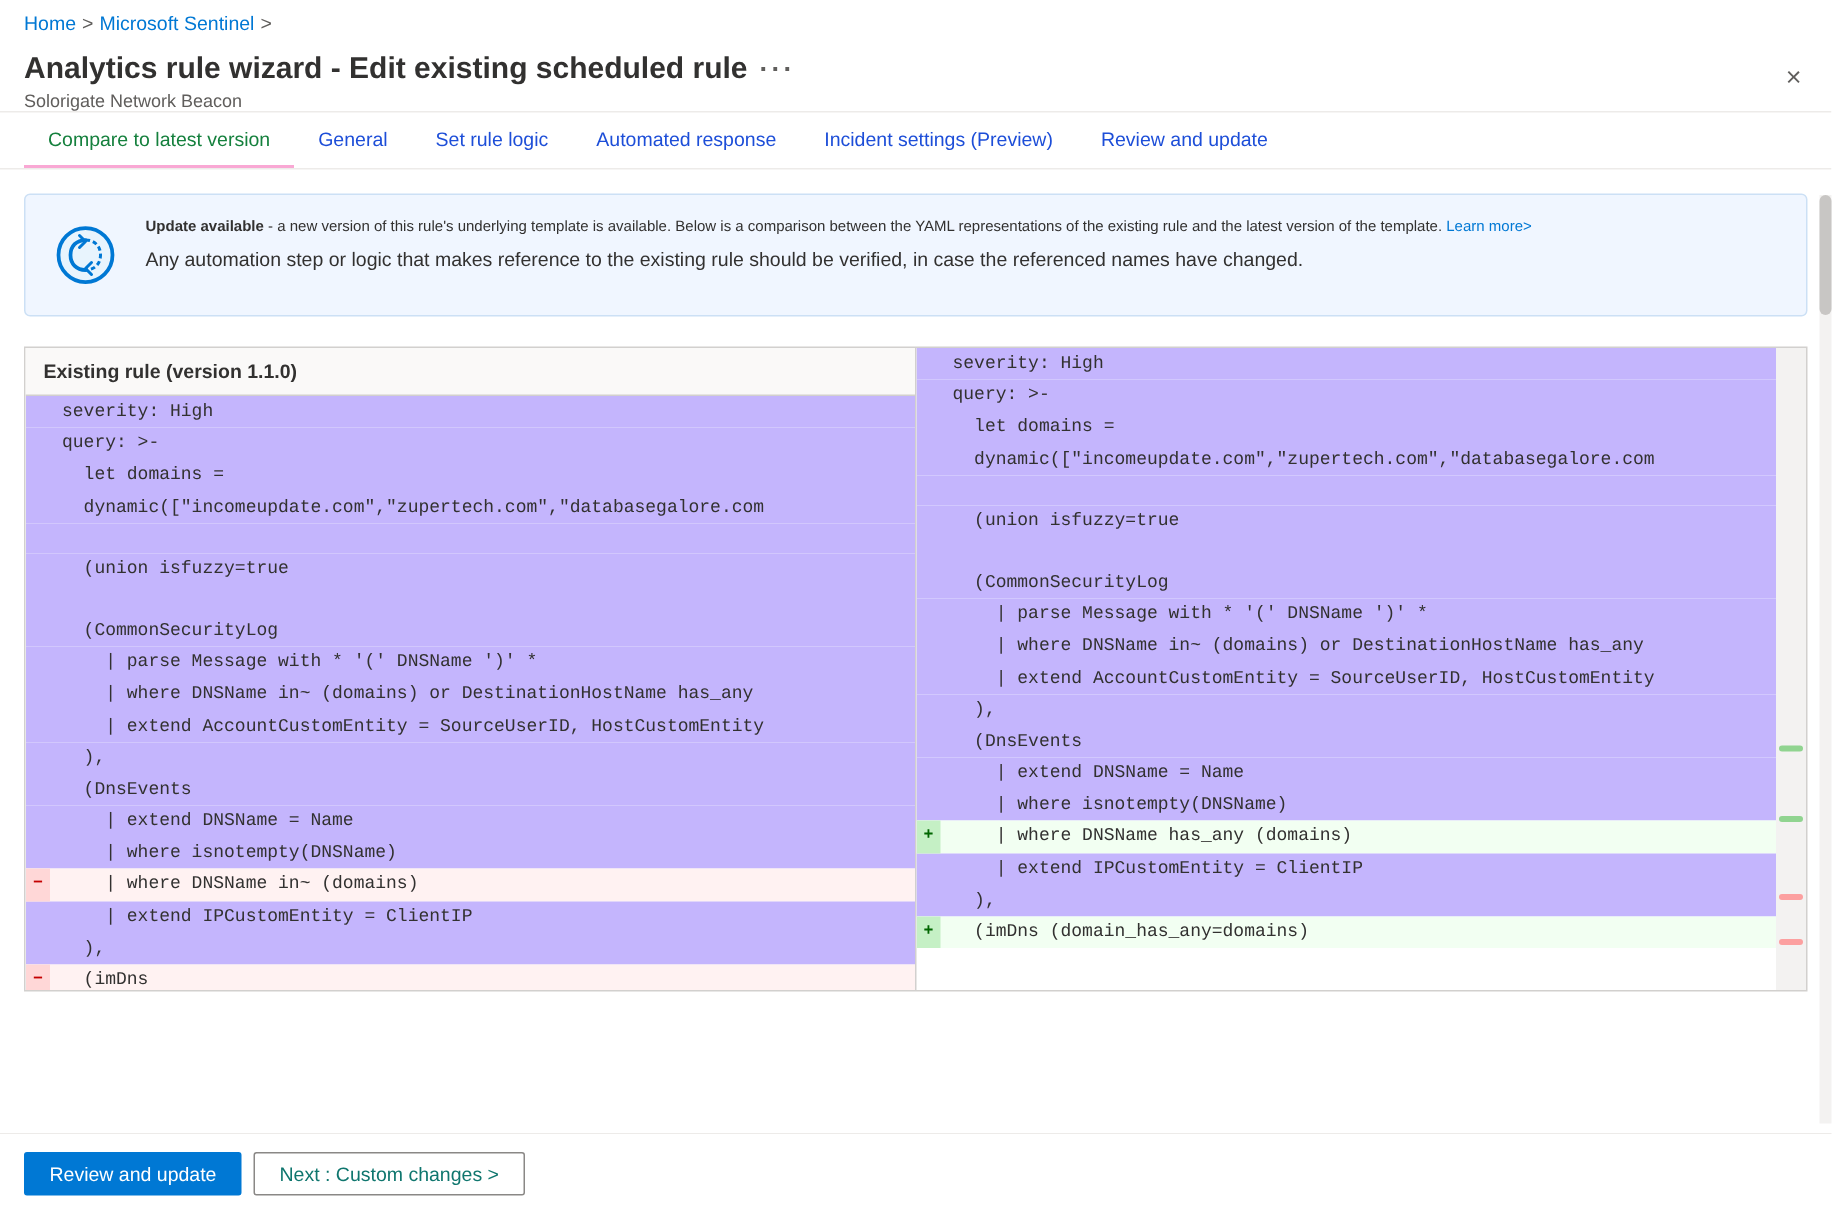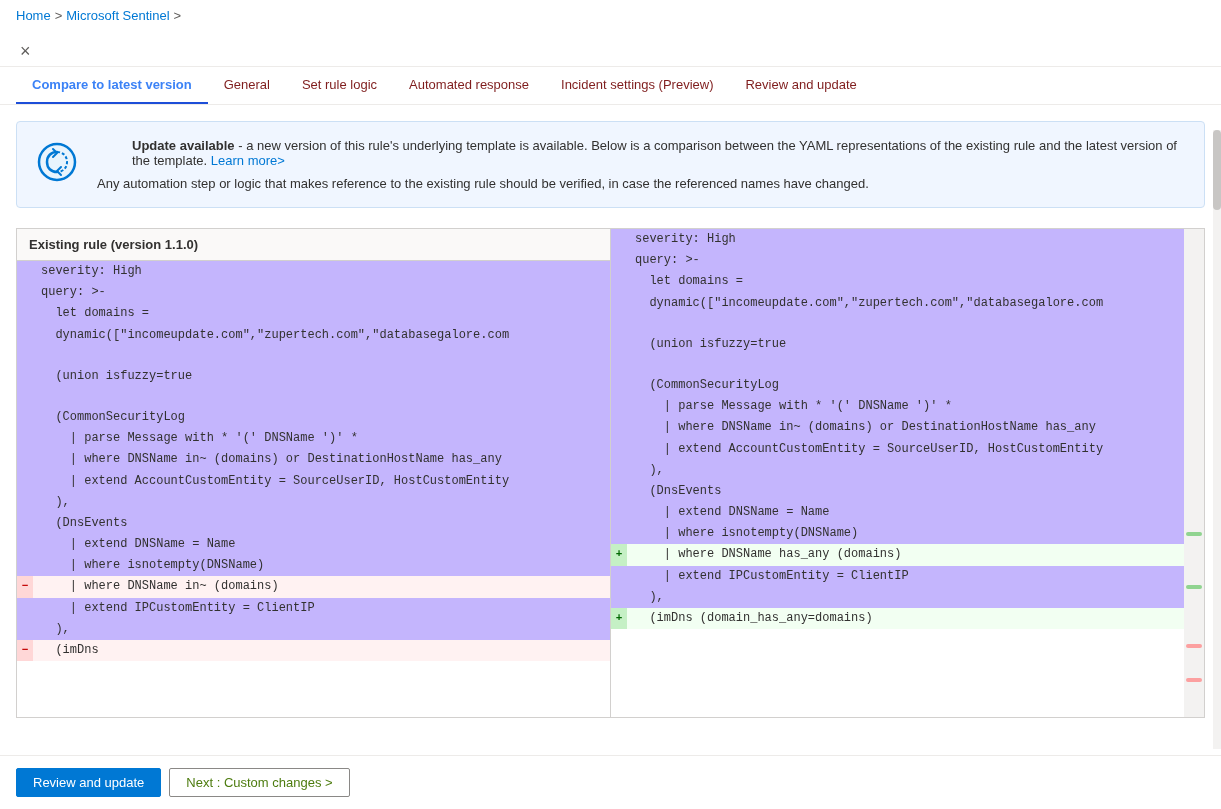--- a/index.html
+++ b/index.html
@@ -10,34 +10,34 @@
     .breadcrumb a { color: #0078d4; text-decoration: none; }
 
     .wizard-header { display: flex; align-items: flex-start; justify-content: space-between; padding: 4px 16px 0; border-bottom: 1px solid #edebe9; }
     .wizard-title-area {}
     .wizard-title { font-size: 20px; font-weight: 600; color: #323130; display: flex; align-items: center; gap: 8px; }
     .wizard-title .dots { font-size: 18px; color: #605e5c; letter-spacing: 2px; }
     .wizard-subtitle { font-size: 12px; color: #605e5c; margin-top: 2px; }
     .close-btn { font-size: 18px; cursor: pointer; color: #605e5c; padding: 4px; margin-top: 2px; }
 
     .tabs { display: flex; align-items: center; gap: 0; padding: 0 16px; border-bottom: 1px solid #edebe9; margin-top: 0; }
-    .tab { padding: 10px 16px; font-size: 13px; cursor: pointer; color: #7f1d1d; border-bottom: 2px solid transparent; white-space: nowrap; }
-    .tab.active { color: #3b82f6; border-bottom: 2px solid #1d4ed8; font-weight: 700; }
+    .tab { padding: 10px 16px; font-size: 13px; cursor: pointer; color: #1d4ed8; border-bottom: 2px solid transparent; white-space: nowrap; }
+    .tab.active { color: #15803d; border-bottom: 2px solid #f9a8d4; font-weight: 400; }
 
     .content-area { padding: 16px 16px 0; position: relative; }
 
     .update-banner { display: flex; align-items: flex-start; gap: 16px; background: #f0f6ff; border: 1px solid #cce0f5; border-radius: 4px; padding: 16px; margin-bottom: 20px; }
     .update-icon { width: 48px; height: 48px; flex-shrink: 0; display: flex; align-items: center; justify-content: center; }
     .update-icon svg { width: 40px; height: 40px; }
-    .update-text { font-size: 13px; color: #323130; margin-left: 35px; }
+    .update-text { font-size: 10px; color: #323130; }
     .update-text strong { font-weight: 600; }
     .update-text a { color: #0078d4; text-decoration: none; }
     .update-subtext { margin-top: 8px; font-size: 13px; color: #323130; }
 
-    .comparison { display: flex; gap: 0; border: 1px solid #d2d0ce; margin-top: 0; height: 490px; overflow: hidden; }
+    .comparison { display: flex; gap: 0; border: 1px solid #d2d0ce; margin-top: 0; height: 430px; overflow: hidden; }
 
     .compare-panel { flex: 1; display: flex; flex-direction: column; overflow: hidden; }
     .compare-panel + .compare-panel { border-left: 1px solid #d2d0ce; }
 
     .compare-header { font-size: 13px; font-weight: 600; color: #323130; padding: 8px 12px; background: #faf9f8; border-bottom: 1px solid #d2d0ce; }
 
     .code-area { flex: 1; overflow: hidden; font-family: 'Courier New', monospace; font-size: 12px; line-height: 1.6; position: relative; }
     .code-scroll { height: 100%; overflow-y: auto; overflow-x: hidden; }
 
     .code-line { display: flex; align-items: stretch; min-height: 20px; }
@@ -50,36 +50,43 @@
     .line-added .line-indicator { background: #c5f0c5; color: #006600; }
     .line-normal { background: #c4b5fd; }
 
     .mini-map { position: absolute; right: 0; top: 0; width: 20px; height: 100%; background: #f3f2f1; }
     .mini-mark { position: absolute; right: 2px; width: 16px; height: 4px; border-radius: 2px; }
     .mini-mark.removed { background: #fca0a0; }
     .mini-mark.added { background: #90d490; }
 
     .footer { position: fixed; bottom: 0; left: 0; right: 0; background: #fff; border-top: 1px solid #edebe9; padding: 12px 16px; display: flex; align-items: center; gap: 8px; }
     .btn-primary { background: #0078d4; color: #fff; border: 1px solid #0078d4; padding: 6px 16px; font-size: 13px; cursor: pointer; border-radius: 2px; }
-    .btn-secondary { background: #fff; color: #4d7c0f; border: 1px solid #8a8886; padding: 6px 16px; font-size: 13px; cursor: pointer; border-radius: 2px; }
+    .btn-secondary { background: #fff; color: #0f766e; border: 1px solid #8a8886; padding: 6px 16px; font-size: 13px; cursor: pointer; border-radius: 2px; }
 
     .right-scrollbar { position: absolute; right: 0; top: 130px; width: 8px; background: #f3f2f1; bottom: 60px; }
     .scrollbar-thumb { position: absolute; top: 0; right: 0; width: 8px; height: 80px; background: #c8c6c4; border-radius: 4px; }
   </style>
 </head>
 <body>
 
 <div class="breadcrumb">
   <a>Home</a>
   <span>&gt;</span>
   <a>Microsoft Sentinel</a>
   <span>&gt;</span>
 </div>
 
 <div class="wizard-header">
+  <div class="wizard-title-area">
+    <div class="wizard-title">
+      <span>Analytics rule wizard - Edit existing scheduled rule</span>
+      <span class="dots">···</span>
+    </div>
+    <div class="wizard-subtitle">Solorigate Network Beacon</div>
+  </div>
   <div class="close-btn">×</div>
 </div>
 
 <div class="tabs" id="tabs-container">
     <div class="tab active">Compare to latest version</div>
     <div class="tab">General</div>
     <div class="tab">Set rule logic</div>
     <div class="tab">Automated response</div>
     <div class="tab">Incident settings (Preview)</div>
     <div class="tab">Review and update</div>

